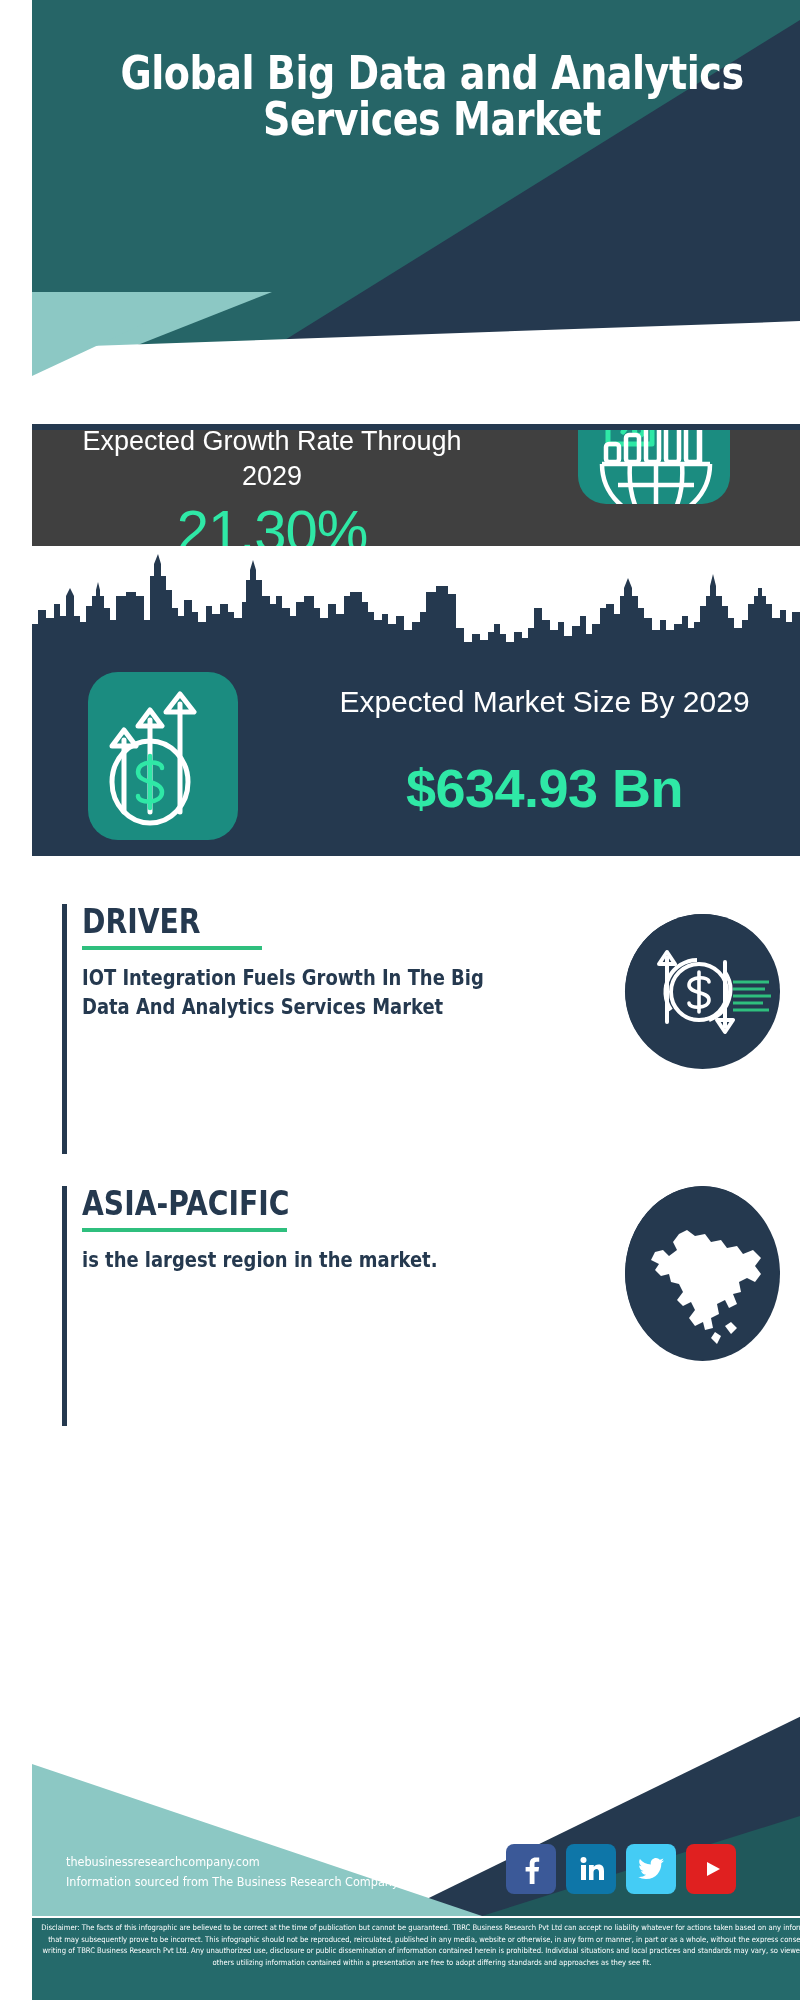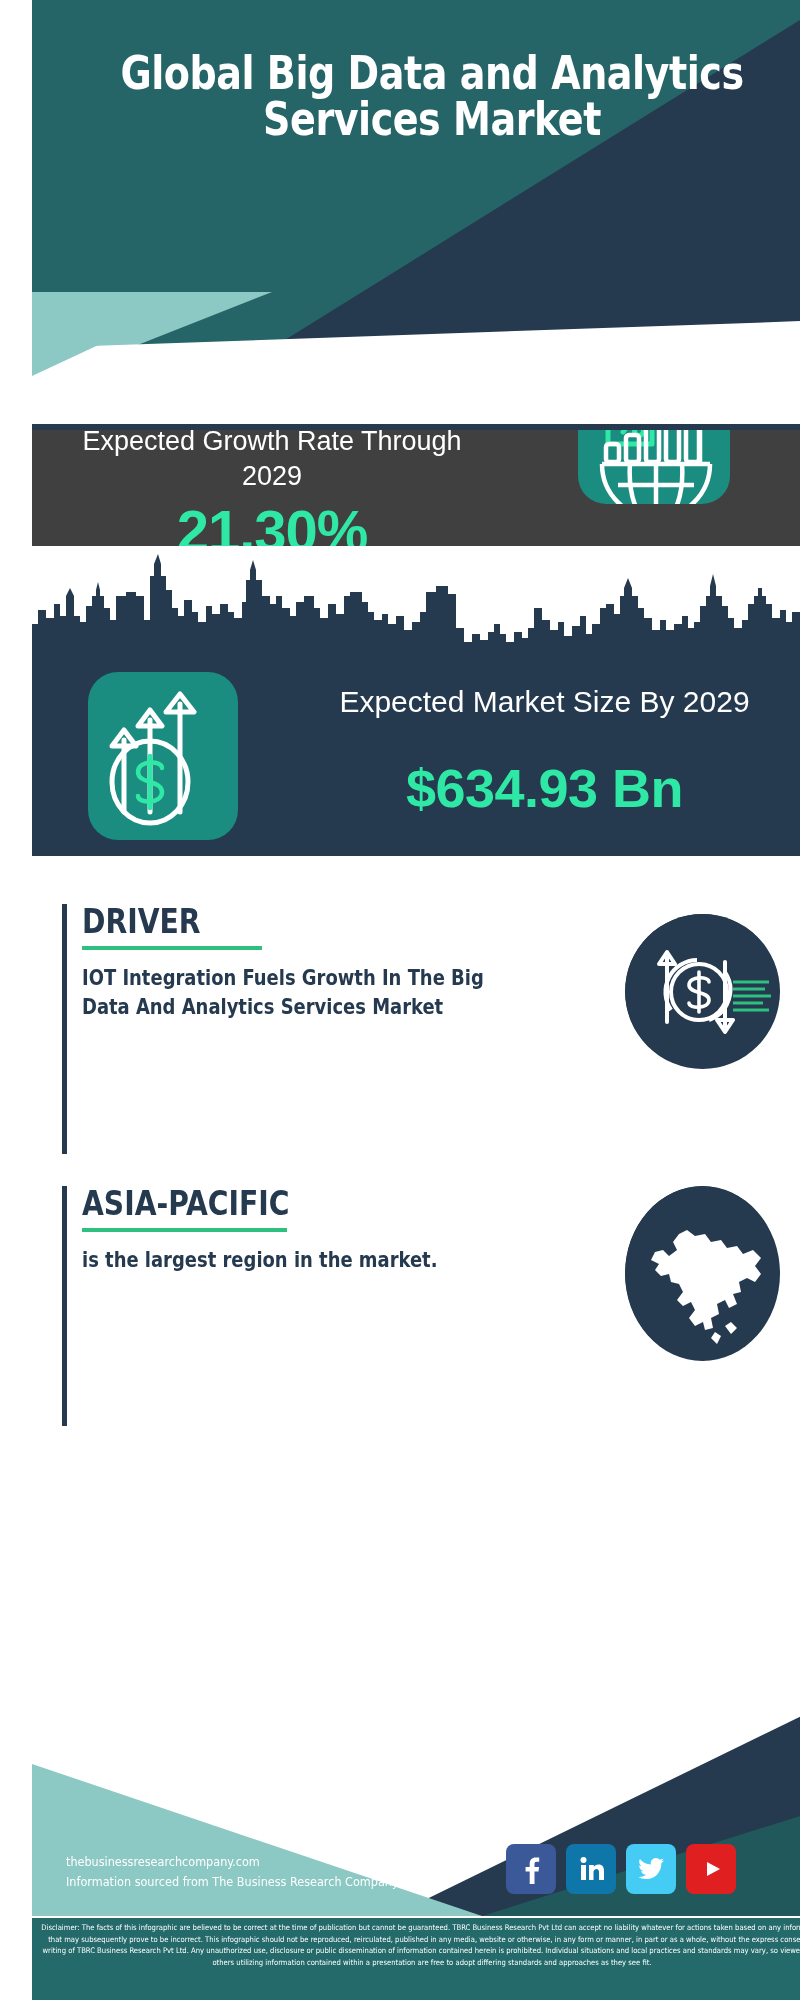--- a/index.html
+++ b/index.html
@@ -43,21 +43,21 @@
     background:#404040; overflow:visible;
   }
   .growth-text {
     position:absolute; left:30px; top:0px; width:420px;
     text-align:center; color:#ffffff;
     font-size:27px; line-height:35px;
   }
   .growth-value {
     position:absolute; left:30px; top:76px; width:420px;
     text-align:center; color:#2FE8A6;
-    font-size:58px; line-height:62px; font-weight:bold;
+    font-size:58px; line-height:62px; font-weight:normal;
     letter-spacing:-1px;
   }
   .growth-icon-tile {
     position:absolute; left:546px; top:-72px;
     width:152px; height:152px;
     background:#1B8C80; border-radius:28px;
   }
 
   
   .skyline-wrap {

